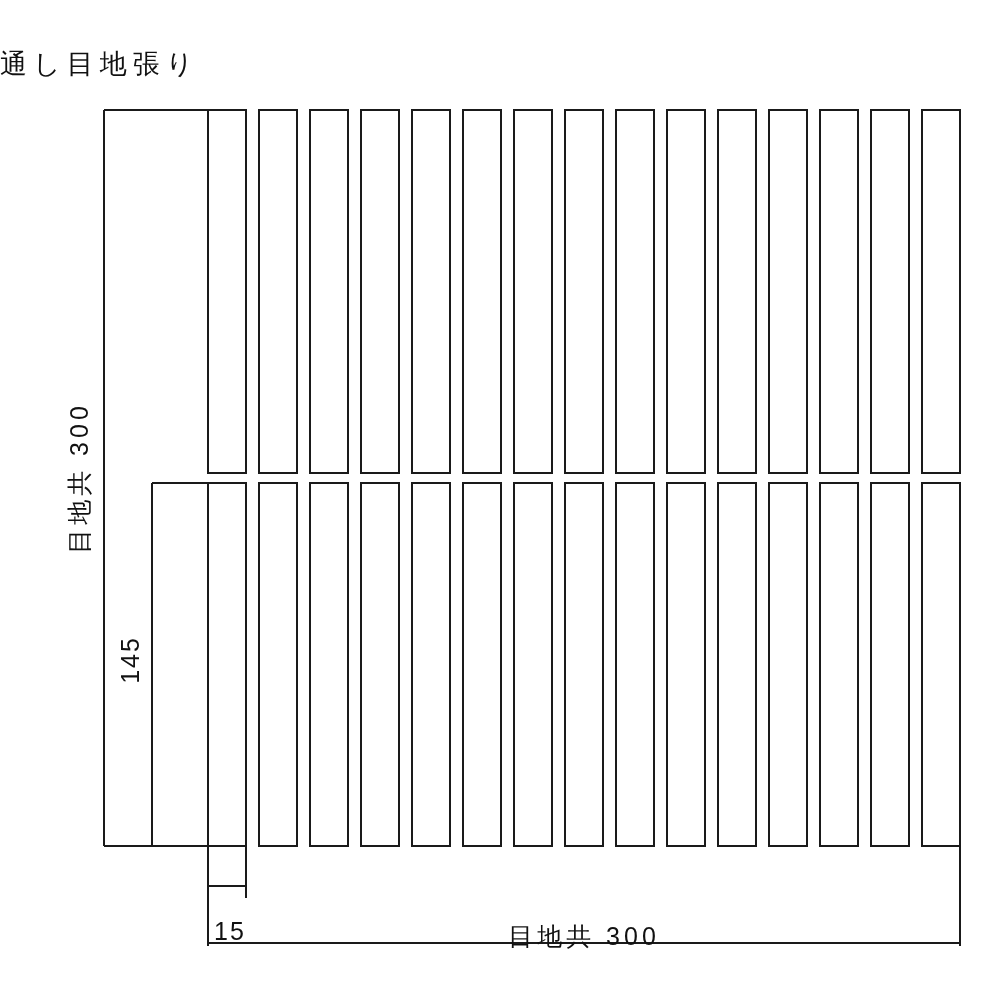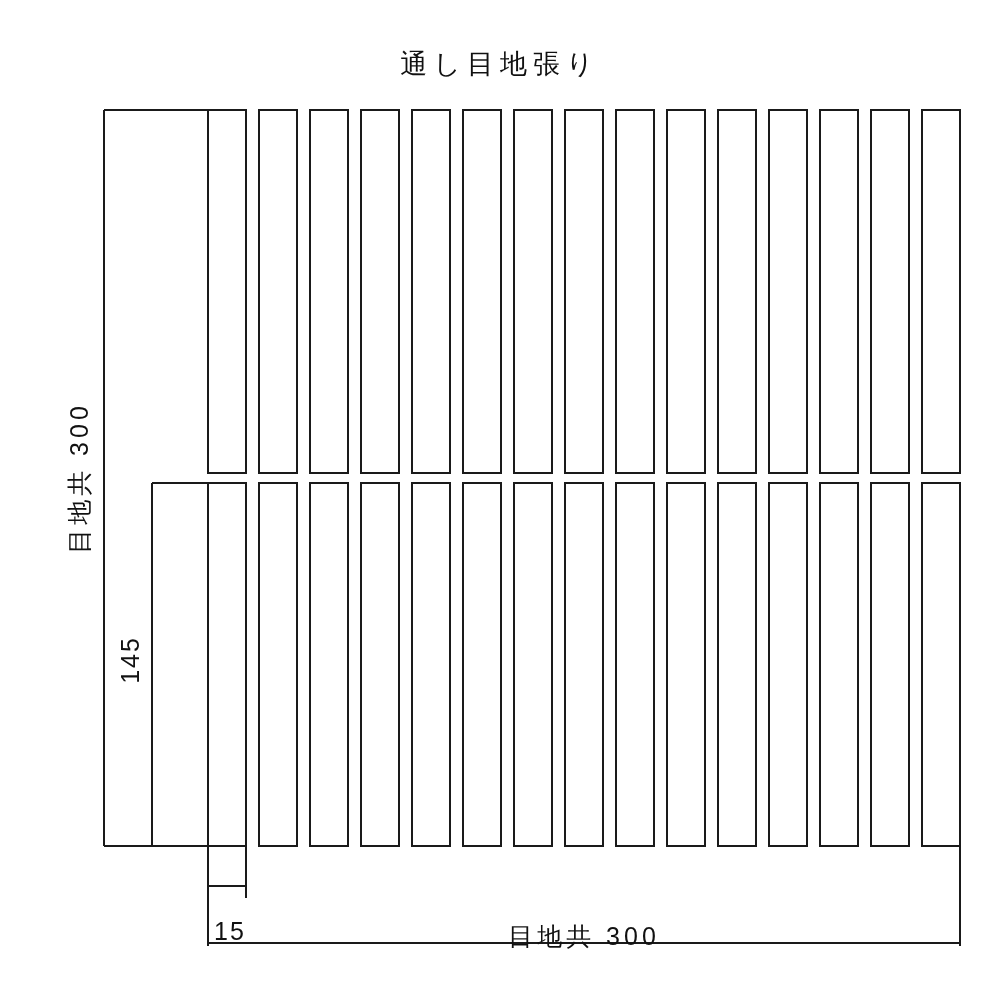--- a/index.html
+++ b/index.html
@@ -17,21 +17,21 @@
   #stage {
     position: relative;
     width: 1000px;
     height: 1000px;
   }
   .title {
     position: absolute;
     left: 0;
     top: 46px;
     width: 1000px;
-    text-align: center;
+    text-align: left;
     font-size: 27px;
     letter-spacing: 6px;
     font-weight: 500;
     color: #111111;
   }
   svg.drawing {
     position: absolute;
     left: 0;
     top: 0;
   }

